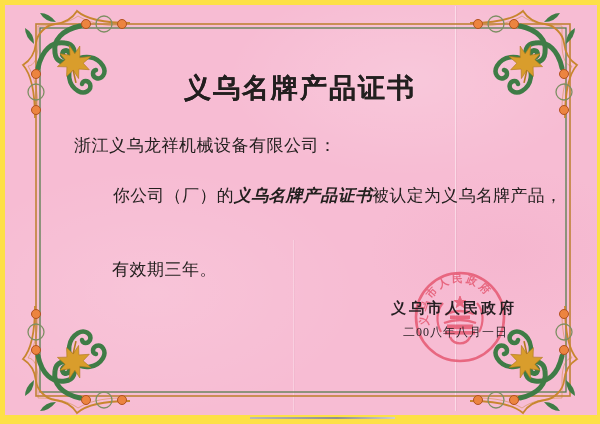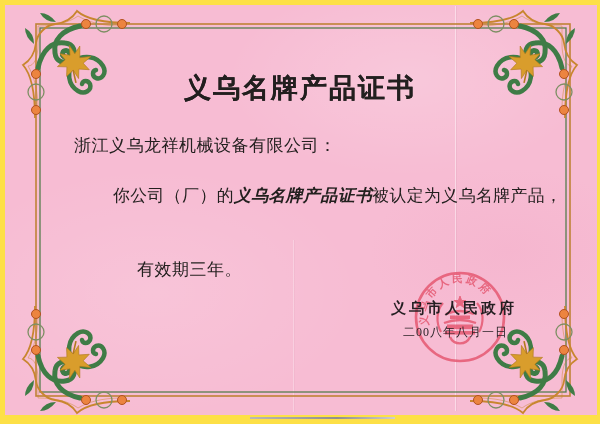--- a/index.html
+++ b/index.html
@@ -26,21 +26,21 @@
   .title{
     position:absolute;left:0;top:70px;width:600px;text-align:center;
     font-size:27px;font-weight:bold;color:#221f1f;letter-spacing:2px;
     text-shadow:0 0 .5px #221f1f;
   }
   .bodyline{position:absolute;color:#23201f;font-size:17px;letter-spacing:.5px;white-space:nowrap;}
   .recipient{left:74px;top:134px;}
   .statement{left:113px;top:184px;font-size:16.8px;}
   .statement .product{font-weight:bold;font-style:italic;}
   .line2{left:74px;top:221px;}
-  .validity{left:112px;top:258px;margin-left:25px;}
+  .validity{left:112px;top:258px;}
 
   .seal-svg{position:absolute;left:412px;top:269px;width:96px;height:96px;filter:blur(.3px);}
   .issuer{
     position:absolute;left:391px;top:299px;width:200px;
     color:#241f22;font-size:15px;font-weight:bold;letter-spacing:3px;white-space:nowrap;
   }
   .issue-date{
     position:absolute;left:403px;top:324px;
     color:#241f22;font-size:12px;letter-spacing:1px;white-space:nowrap;
   }

